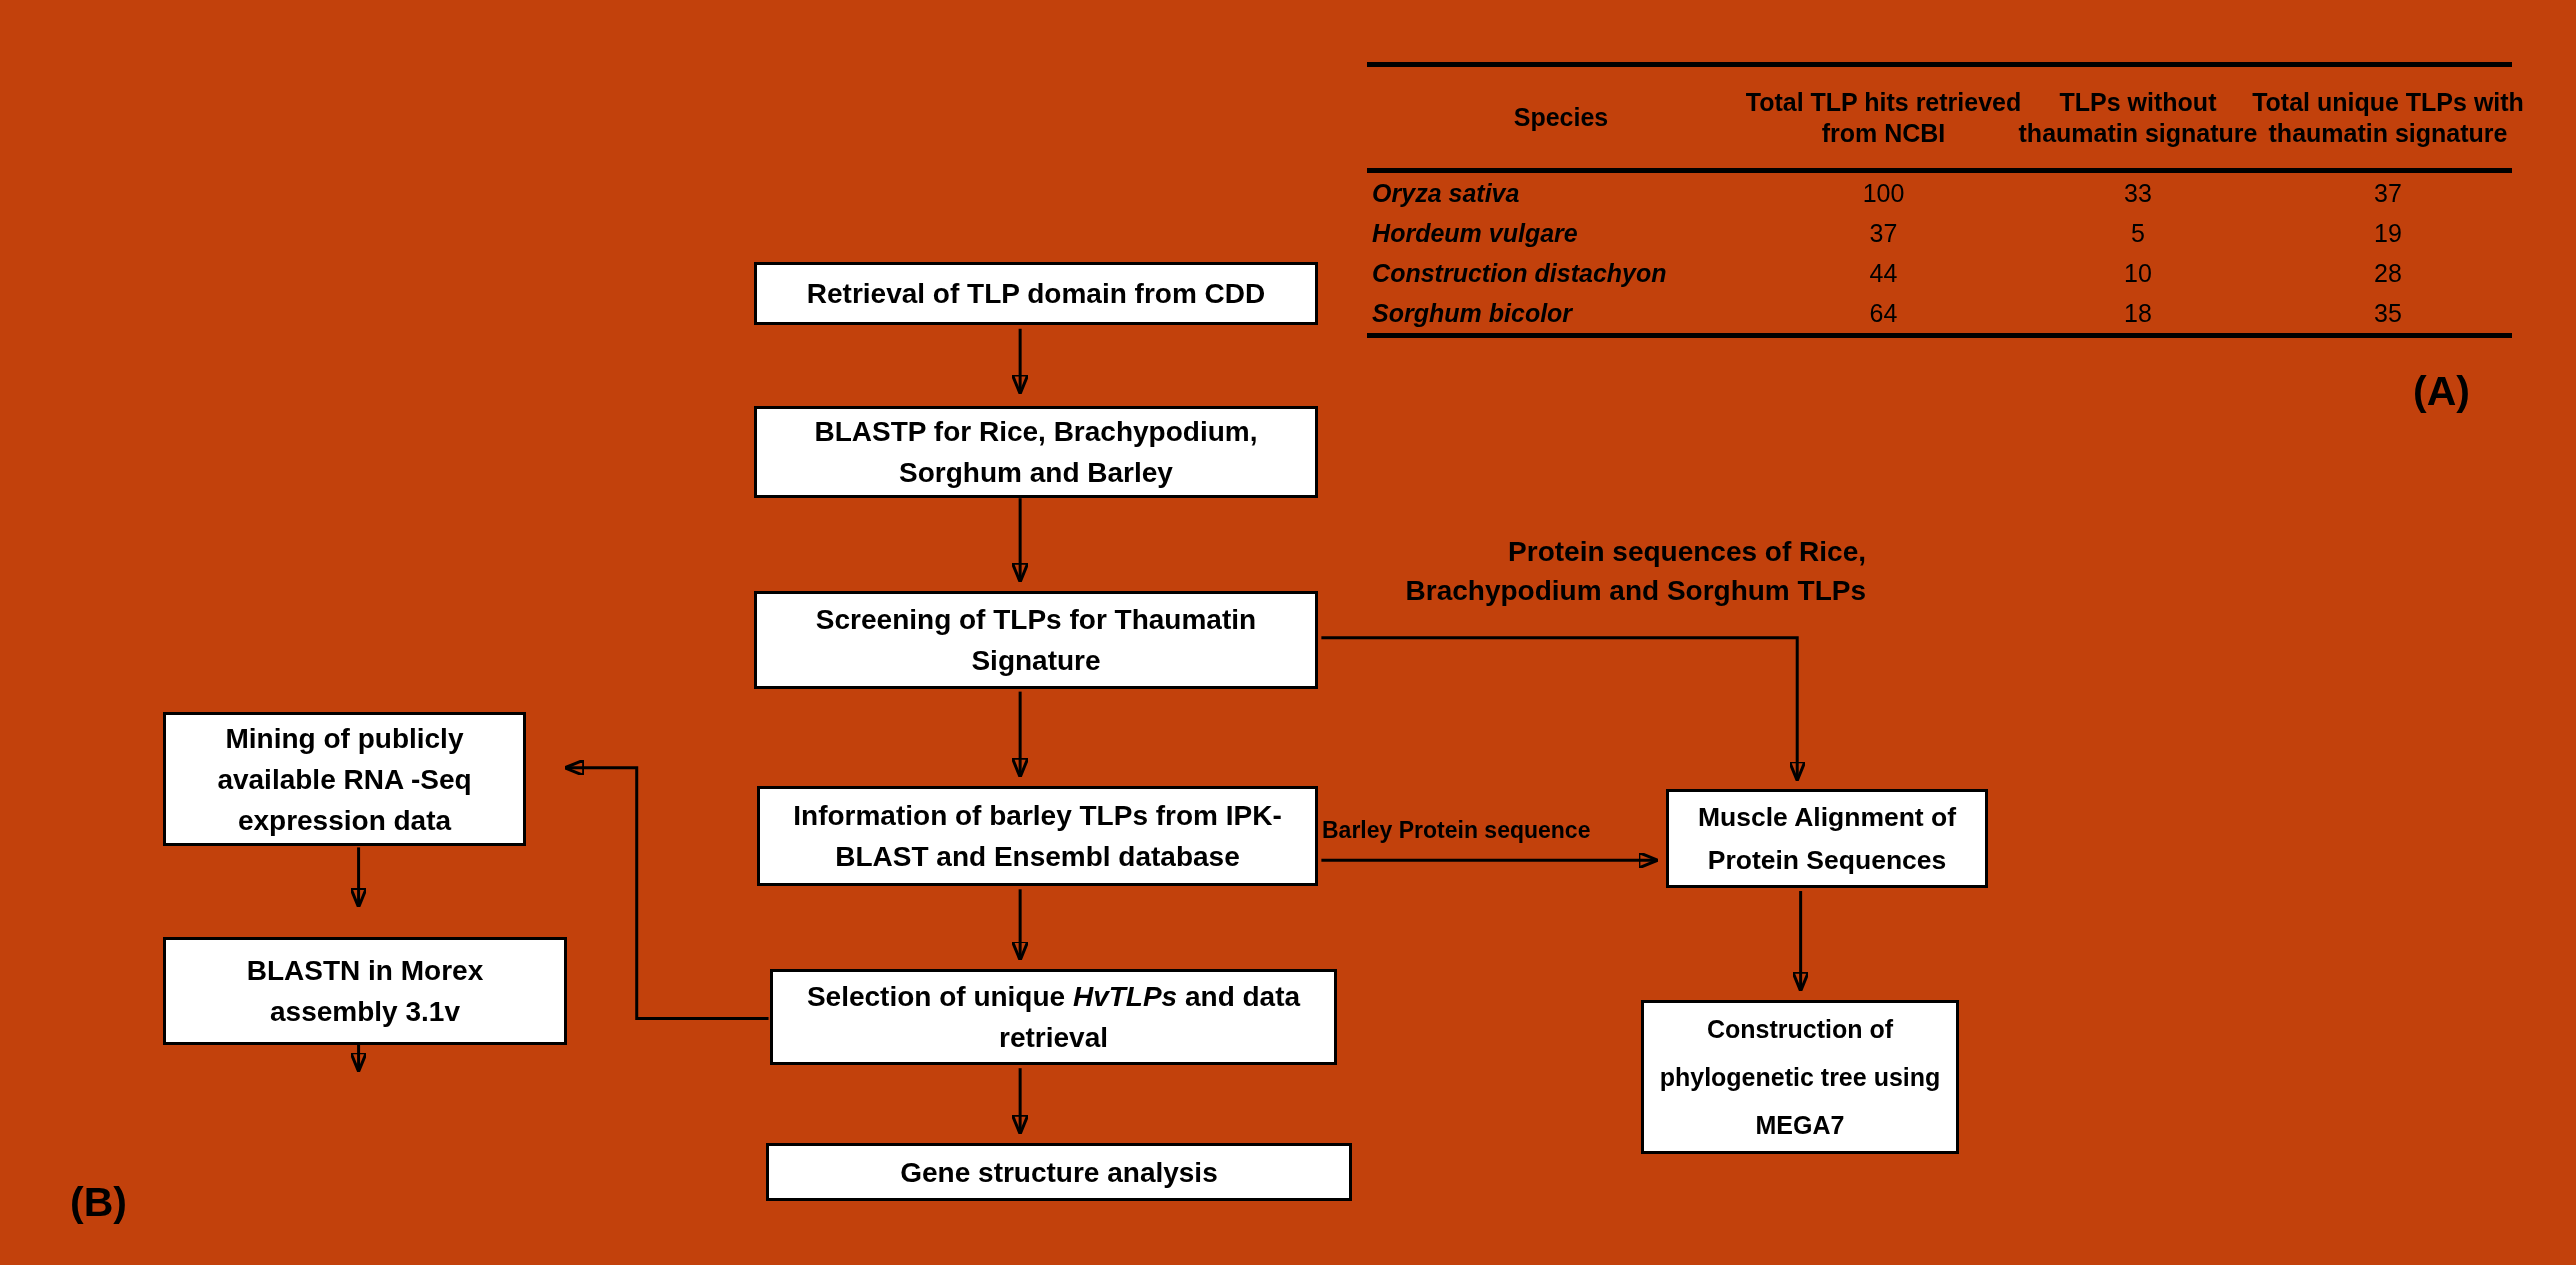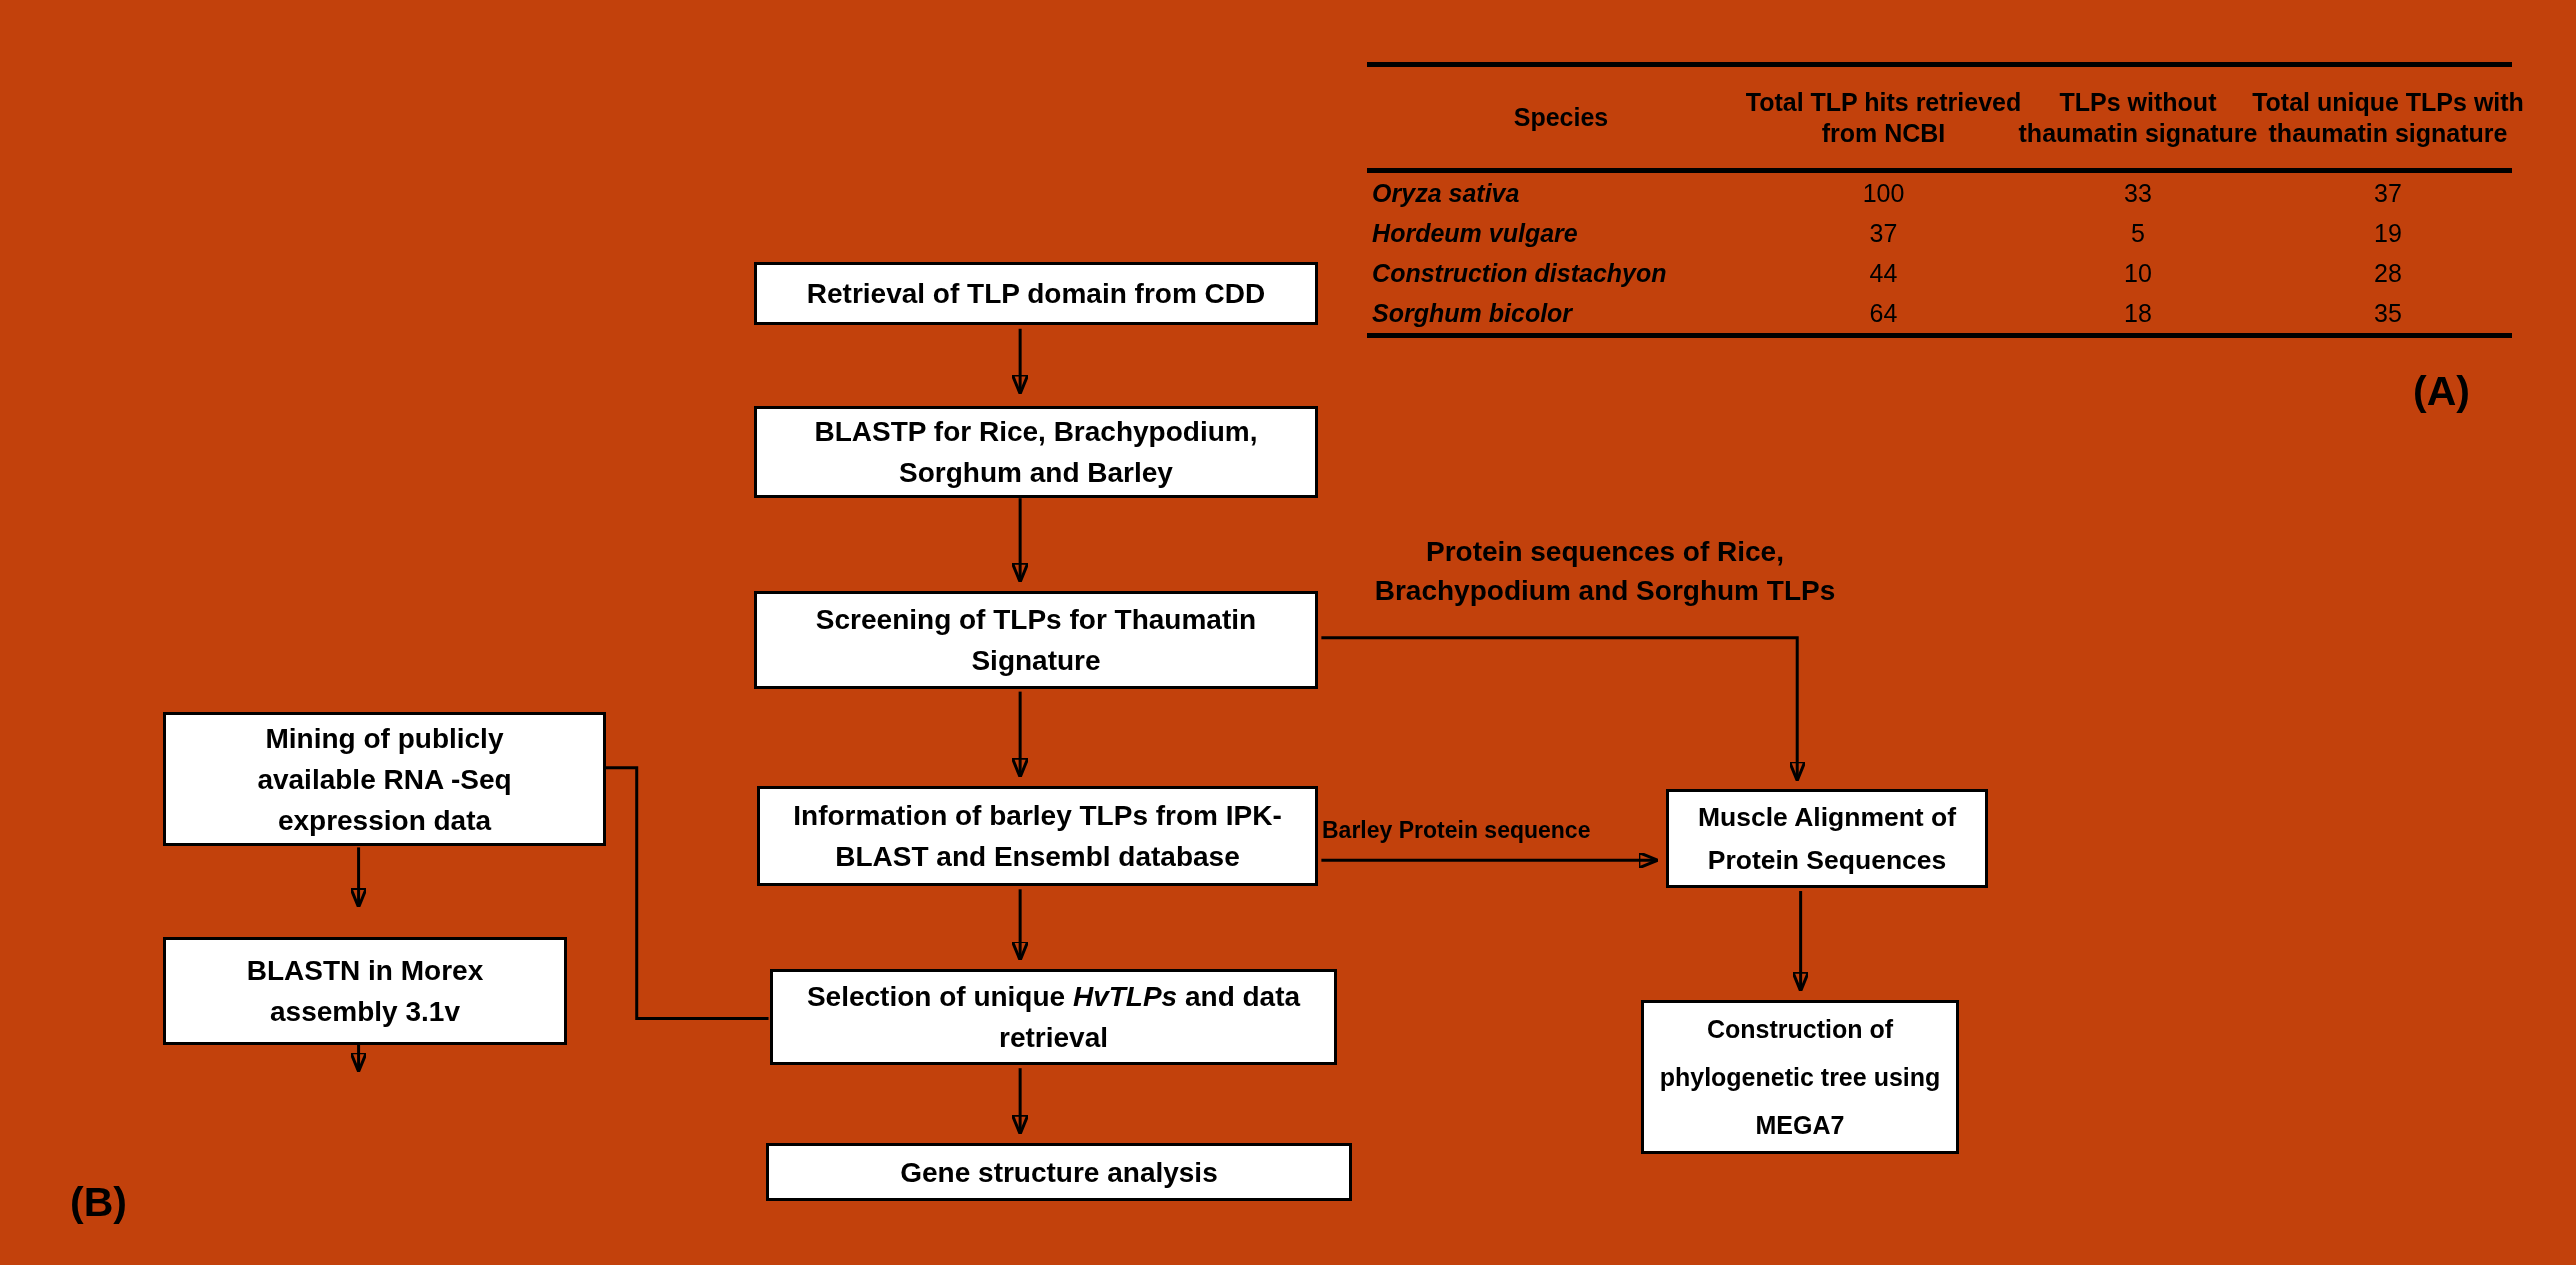--- a/index.html
+++ b/index.html
@@ -27,21 +27,21 @@
   .fbox .line{display:block;white-space:nowrap;}
   .fs-md{font-size:26.5px;line-height:43px;}
   .fs-sm{font-size:25px;line-height:48px;}
   .it{font-style:italic;}
   
   .flabel{
     position:absolute;
     font-weight:bold;
     font-size:28px;
     line-height:39px;
-    text-align:center;
+    text-align:right;
   }
   .flabel .line{display:block;white-space:nowrap;}
   .nowrap{white-space:nowrap;}
   .panel-label{
     position:absolute;
     font-weight:bold;
     font-size:41px;
   }
   
   #connectors{position:absolute;left:0;top:0;}
@@ -169,21 +169,21 @@
 
   <div class="fbox" style="left:770px;top:969px;width:567px;height:96px;">
     <span class="line"><span>Selection of unique </span><span class="it">HvTLPs</span><span> and data</span></span>
     <span class="line">retrieval</span>
   </div>
 
   <div class="fbox" style="left:766px;top:1143px;width:586px;height:58px;">
     <span class="line">Gene structure analysis</span>
   </div>
 
-  <div class="fbox" style="left:163px;top:712px;width:443px;height:134px;">
+  <div class="fbox" style="left:163px;top:712px;width:363px;height:134px;">
     <span class="line">Mining of publicly</span>
     <span class="line">available RNA -Seq</span>
     <span class="line">expression data</span>
   </div>
 
   <div class="fbox" style="left:163px;top:916px;width:404px;height:108px;margin-top:21px;">
     <span class="line">BLASTN in Morex</span>
     <span class="line">assembly 3.1v</span>
   </div>
 

